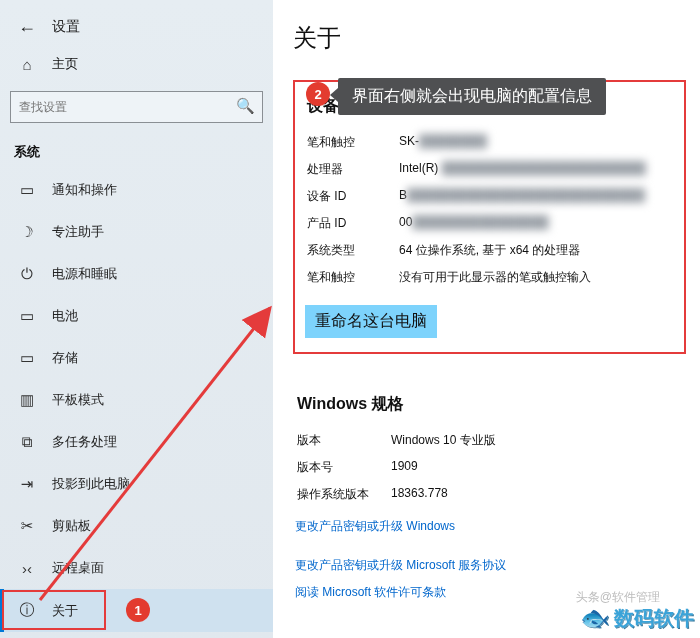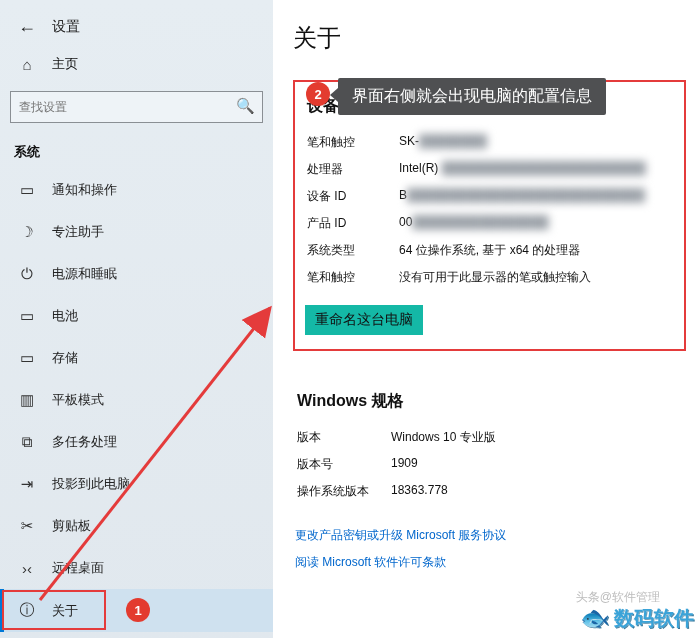--- a/index.html
+++ b/index.html
@@ -24,21 +24,21 @@
   .nav-item.sel::before { content:""; position:absolute; left:0; top:0; bottom:0; width:4px; background:#0078d7; }
 
   .main { flex: 1; padding: 22px 8px 0 20px; position: relative; overflow: hidden; }
   h1.page { font-size: 24px; font-weight: 400; color: #111; margin-bottom: 26px; }
   .dev-box { border: 2px solid #e43b3b; padding: 8px 8px 14px 10px; margin-right: 6px; }
   h2.sect { font-size: 16px; font-weight: 600; margin: 6px 0 12px 2px; color: #111; }
   table.kv { border-collapse: collapse; width: 100%; font-size: 12px; color: #111; }
   table.kv td { padding: 5px 6px 5px 2px; vertical-align: top; }
   table.kv td.k { width: 92px; white-space: nowrap; }
   .blur { filter: blur(4px); color: #9aa0a7; }
-  .btn-rename { display:inline-block; margin-top:14px; background:#14b8a6; color:#111; font-size:14px; padding:6px 10px; border:none; }
+  .btn-rename { display:inline-block; margin-top:14px; background:#7dd3fc; color:#111; font-size:16px; padding:6px 10px; border:none; }
 
   .win-sect { margin-top: 40px; padding-left: 2px; }
   .win-sect table.kv td.k { width: 94px; margin-top: 35px; }
   .link { color: #0066cc; font-size: 12px; display: block; margin-top: 10px; }
 
   
   .badge { position:absolute; width:24px; height:24px; border-radius:50%; background:#e33b2f; color:#fff; font-size:13px; font-weight:600; display:flex; align-items:center; justify-content:center; z-index:5; }
   .callout { position:absolute; background:#4f5052; color:#fff; font-size:16px; padding:8px 14px; z-index:5; border-radius:2px; }
   .callout .tri { position:absolute; width:0; height:0; }
   .arrow-svg { position:absolute; z-index:4; pointer-events:none; }
@@ -163,20 +163,21 @@
         <tr>
               <td class="k">版本号</td>
               <td>1909</td>
             </tr>
         <tr>
               <td class="k">操作系统版本</td>
               <td>18363.778</td>
             </tr>
       </tbody>
         </table>
+      <a class="link">更改产品密钥或升级 Windows</a>
       <a class="link" style="margin-top:22px">更改产品密钥或升级 Microsoft 服务协议</a>
       <a class="link">阅读 Microsoft 软件许可条款</a>
     </div>
   </div>
 
   <div class="red-box-about" style="left:2px; top:590px; width:104px; height:40px;"></div>
   <div class="badge" style="left:126px; top:598px;">1</div>
 
   <svg class="arrow-svg" style="left:30px; top:300px;" width="260" height="310">
     <defs>

